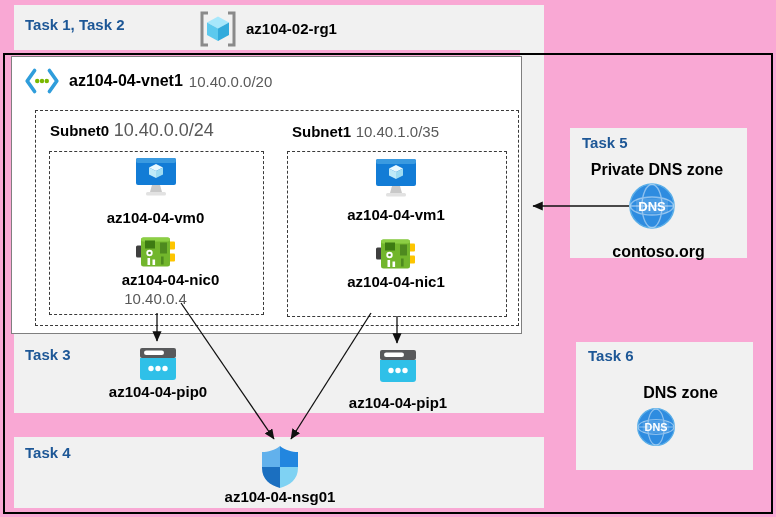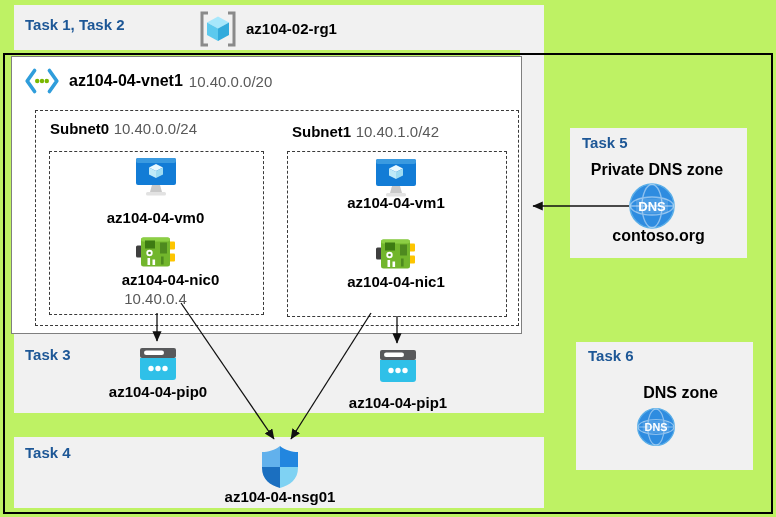--- a/index.html
+++ b/index.html
@@ -1,17 +1,17 @@
 <!DOCTYPE html>
 <html><head>
 <meta charset="utf-8">
 <style>
   html,body{margin:0;padding:0;background:#fff;}
   #canvas{
-    position:relative;width:776px;height:517px;background:#bef264;
+    position:relative;width:776px;height:517px;background:#f9a8d4;
     font-family:"Liberation Sans",sans-serif;overflow:hidden;
   }
   .abs{position:absolute;}
   .band{position:absolute;background:#f1f1f1;}
   .frame{
     position:absolute;left:3px;top:53px;width:766px;height:457px;
     border:2px solid #000;pointer-events:none;z-index:40;
   }
   .vnetbox{
     position:absolute;left:11px;top:56px;width:509px;height:276px;
@@ -66,21 +66,21 @@
     <span class="name" style="font-size:16px;">az104-04-vnet1</span>
     <span class="dim" style="font-size:15px;margin-left:-3px;">10.40.0.0/20</span>
   </div>
 
   <div class="dashed" style="left:35px;top:110px;width:482px;height:214px;"></div>
   <div class="dashed" style="left:49px;top:151px;width:213px;height:162px;"></div>
   <div class="dashed" style="left:287px;top:151px;width:218px;height:164px;"></div>
 
   <div class="abs" style="left:50px;top:120px;z-index:15;white-space:nowrap;">
     <span class="name">Subnet0</span>
-    <span class="dim" style="font-size:15px;">10.40.0.0/24</span>
+    <span class="dim" style="font-size:18px;">10.40.0.0/24</span>
   </div>
   <div class="iconwrap" style="left:133px;top:156px;">
     <svg width="46" height="44" viewBox="0 0 46 40">
       <rect x="3" y="0" width="40" height="27" rx="2" fill="#127cd6"></rect>
       <rect x="3" y="0" width="40" height="5" rx="2" fill="#3a9ae0"></rect>
       <polygon points="23,6 30,9.5 23,13 16,9.5" fill="#e9f8fe"></polygon>
       <polygon points="16,9.5 23,13 23,20 16,16.5" fill="#bfeaf8"></polygon>
       <polygon points="30,9.5 23,13 23,20 30,16.5" fill="#9fdcf2"></polygon>
       <polygon points="19,27 27,27 29,34 17,34" fill="#c9c9c9"></polygon>
       <rect x="13" y="34" width="20" height="3.4" rx="1.5" fill="#e2e2e2"></rect>
@@ -101,34 +101,34 @@
       <rect x="11.5" y="22.5" width="2.6" height="7" fill="#fff"></rect>
       <rect x="16.5" y="24" width="2.6" height="5.5" fill="#fff"></rect>
       <rect x="25" y="21" width="2.6" height="8" fill="#4e8a1f"></rect>
     </svg>
   </div>
   <div class="ctr name" style="left:64px;width:213px;top:271px;">az104-04-nic0</div>
   <div class="ctr dim" style="left:49px;width:213px;top:290px;font-size:15px;">10.40.0.4</div>
 
   <div class="abs" style="left:292px;top:123px;z-index:15;white-space:nowrap;">
     <span class="name">Subnet1</span>
-    <span class="dim" style="font-size:15px;">10.40.1.0/42</span>
+    <span class="dim" style="font-size:15px;">10.40.1.0/35</span>
   </div>
   <div class="iconwrap" style="left:373px;top:157px;">
     <svg width="46" height="44" viewBox="0 0 46 40">
       <rect x="3" y="0" width="40" height="27" rx="2" fill="#127cd6"></rect>
       <rect x="3" y="0" width="40" height="5" rx="2" fill="#3a9ae0"></rect>
       <polygon points="23,6 30,9.5 23,13 16,9.5" fill="#e9f8fe"></polygon>
       <polygon points="16,9.5 23,13 23,20 16,16.5" fill="#bfeaf8"></polygon>
       <polygon points="30,9.5 23,13 23,20 30,16.5" fill="#9fdcf2"></polygon>
       <polygon points="19,27 27,27 29,34 17,34" fill="#c9c9c9"></polygon>
       <rect x="13" y="34" width="20" height="3.4" rx="1.5" fill="#e2e2e2"></rect>
     </svg>
   </div>
-  <div class="ctr name" style="left:287px;width:218px;top:194px;text-align:center;">az104-04-vm1</div>
+  <div class="ctr name" style="left:287px;width:218px;top:206px;text-align:center;">az104-04-vm1</div>
   <div class="iconwrap" style="left:376px;top:237px;">
     <svg width="40" height="34" viewBox="0 0 40 33">
       <rect x="0" y="10" width="6" height="12" rx="1.5" fill="#3f3f3f"></rect>
       <rect x="33" y="6" width="6" height="8" rx="1" fill="#fdc500"></rect>
       <rect x="33" y="18" width="6" height="8" rx="1" fill="#fdc500"></rect>
       <rect x="5" y="2" width="29" height="29" rx="2.5" fill="#72b62c"></rect>
       <rect x="5" y="2" width="29" height="4" rx="2" fill="#8ccf44"></rect>
       <rect x="9" y="5" width="10" height="8" fill="#3d7b12"></rect>
       <rect x="24" y="7" width="7" height="11" fill="#4e8a1f"></rect>
       <circle cx="13.5" cy="17.5" r="3.2" fill="#fff"></circle>
@@ -189,21 +189,21 @@
       <circle cx="24" cy="24" r="22" fill="#2e8ce0" stroke="#5aaee8" stroke-width="1.5"></circle>
       <g fill="none" stroke="#ffffff" stroke-width="1.4" opacity="0.45">
         <ellipse cx="24" cy="24" rx="10" ry="21.5"></ellipse>
         <ellipse cx="24" cy="24" rx="21.5" ry="9"></ellipse>
         <line x1="2.5" y1="24" x2="45.5" y2="24"></line>
       </g>
       <rect x="8" y="16.5" width="32" height="15" rx="2.5" fill="#ffffff" opacity="0.14"></rect>
       <text x="24" y="28.5" text-anchor="middle" font-size="13" font-weight="bold" fill="#ffffff">DNS</text>
     </svg>
   </div>
-  <div class="ctr name" style="left:570px;width:177px;top:227px;font-size:16px;">contoso.org</div>
+  <div class="ctr name" style="left:570px;width:177px;top:243px;font-size:16px;">contoso.org</div>
 
   <div class="tasklabel" style="left:588px;top:347px;">Task 6</div>
   <div class="ctr name" style="left:576px;width:209px;top:384px;font-size:16px;">DNS zone</div>
   <div class="iconwrap" style="left:636px;top:407px;">
     <svg width="40" height="40" viewBox="0 0 48 48">
       <circle cx="24" cy="24" r="22" fill="#2e8ce0" stroke="#5aaee8" stroke-width="1.5"></circle>
       <g fill="none" stroke="#ffffff" stroke-width="1.4" opacity="0.45">
         <ellipse cx="24" cy="24" rx="10" ry="21.5"></ellipse>
         <ellipse cx="24" cy="24" rx="21.5" ry="9"></ellipse>
         <line x1="2.5" y1="24" x2="45.5" y2="24"></line>

